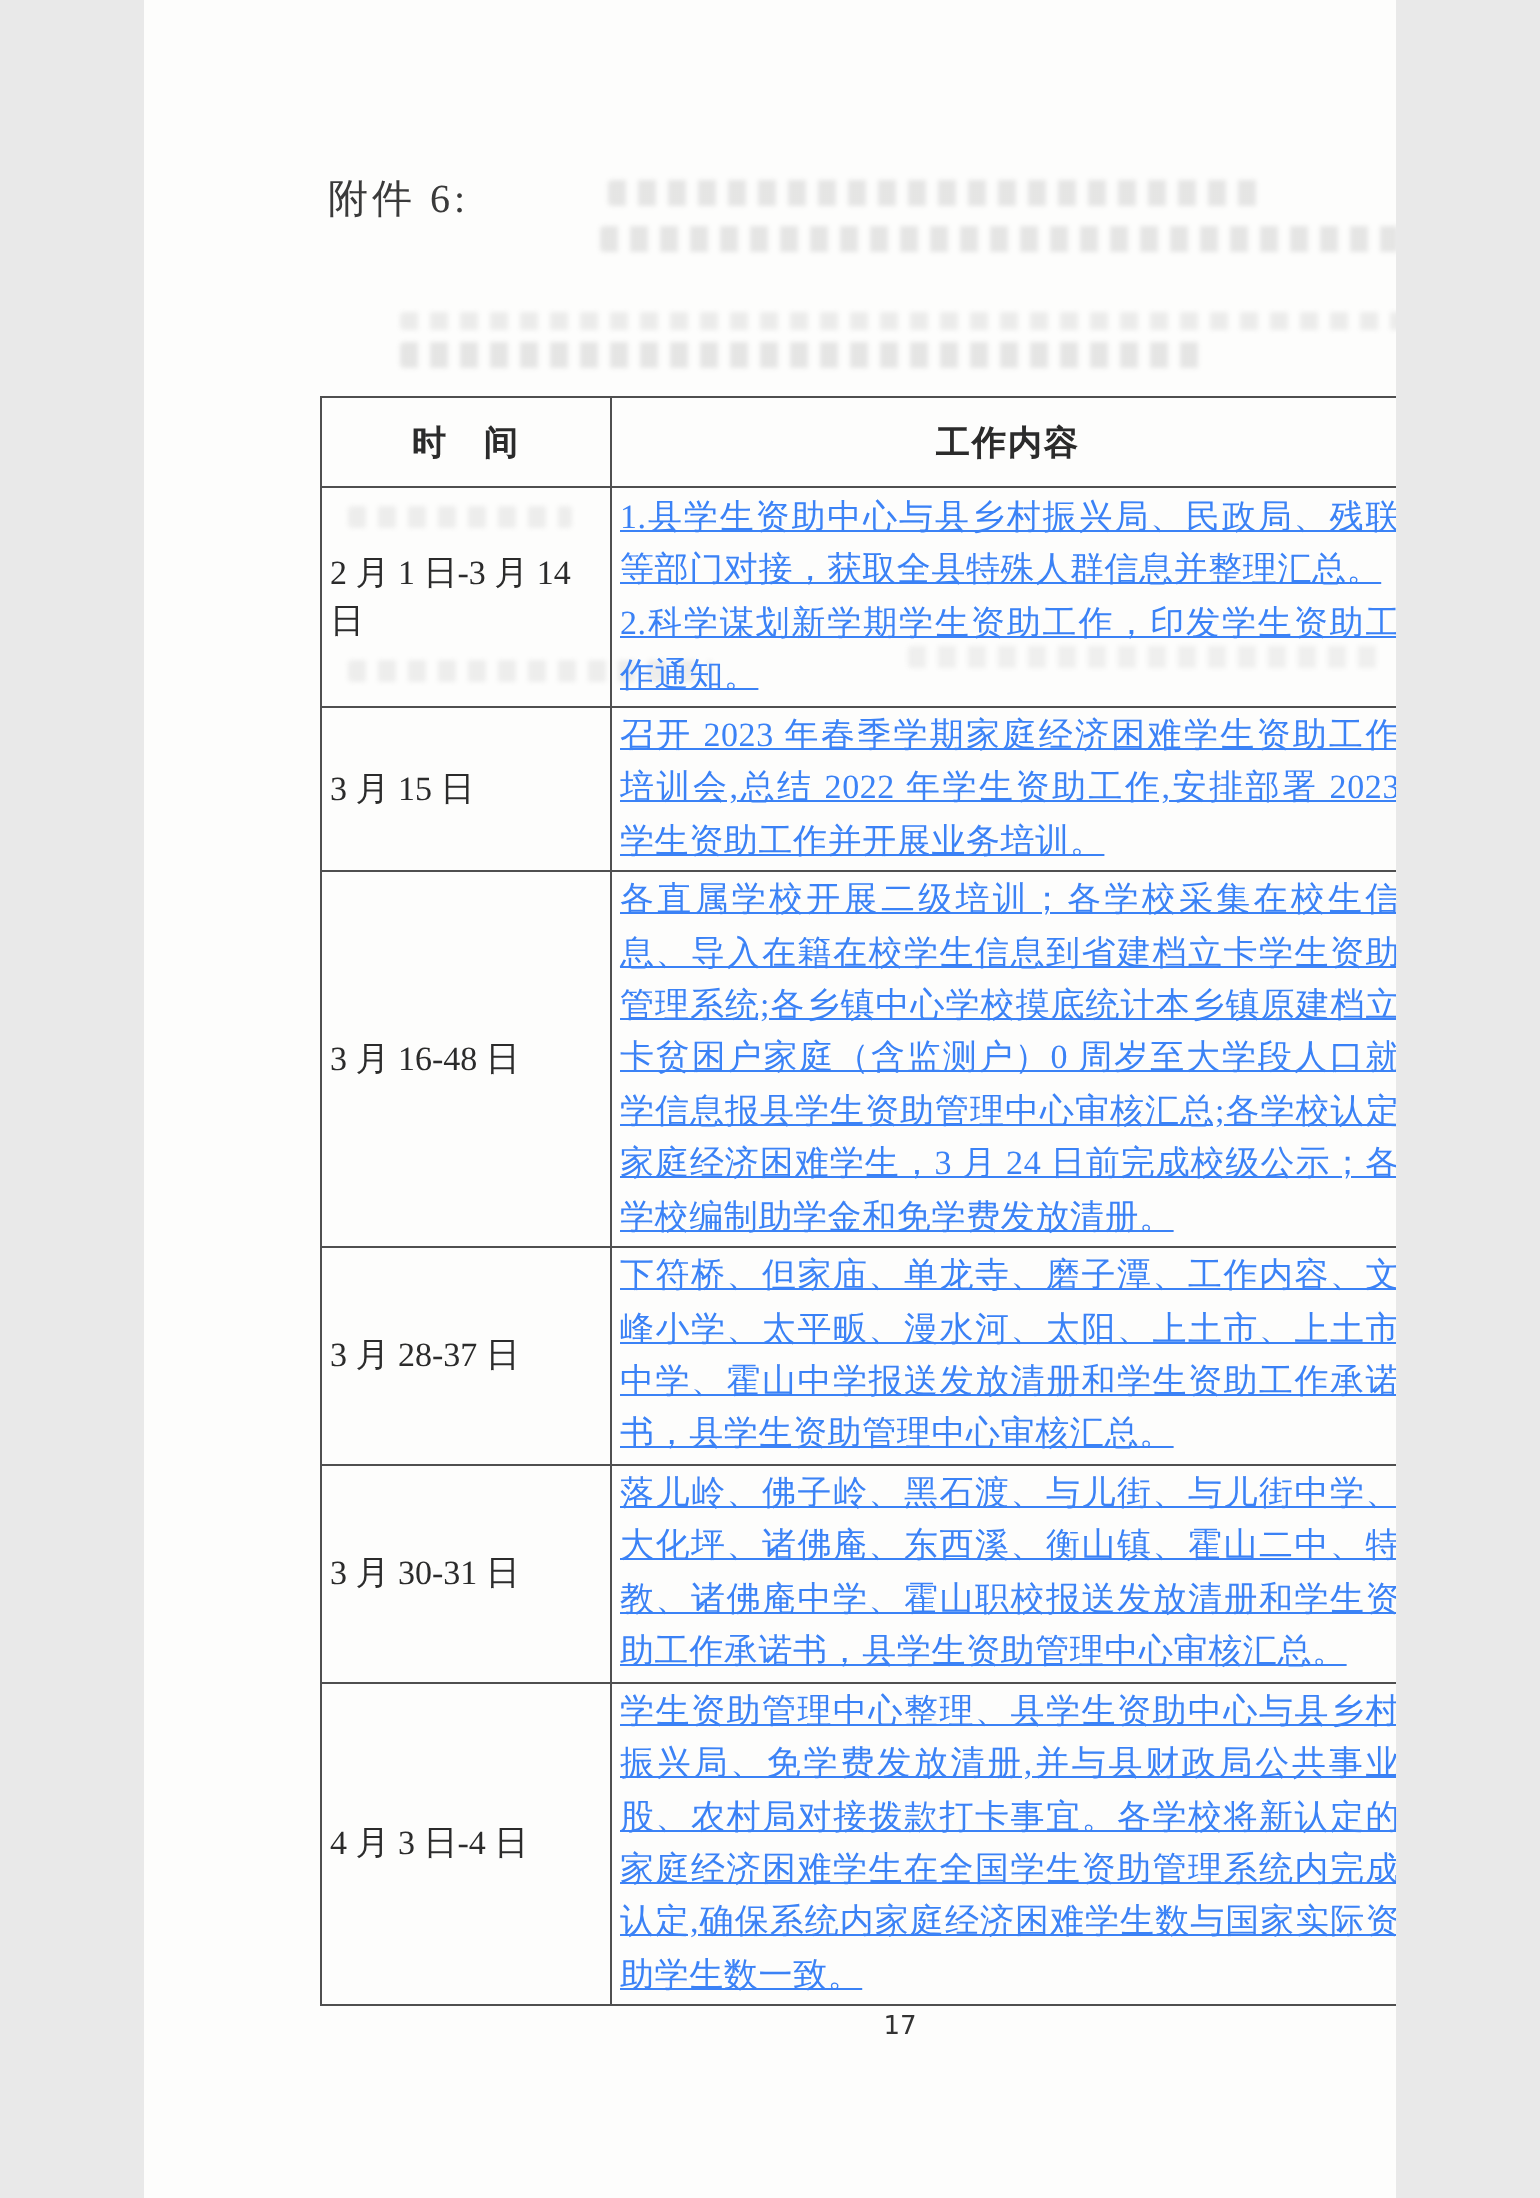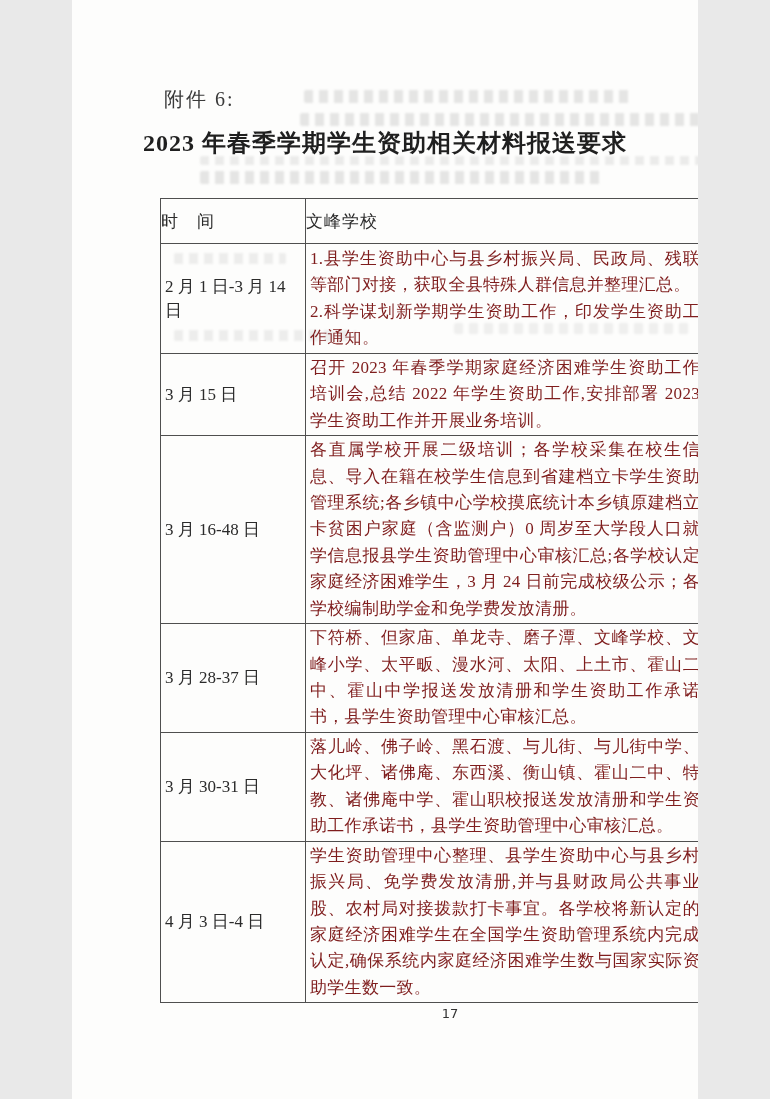--- a/index.html
+++ b/index.html
@@ -63,33 +63,34 @@
   .req-table col.c-time    { width: 145px; }
   .req-table col.c-content { width: 397px; }
   .req-table col.c-remark  { width: 61px;  }
   .req-table th, .req-table td {
     border: 1px solid #4f4f4f;
     vertical-align: middle;
     font-weight: normal;
   }
   .req-table { border: 1.5px solid #454545; }
   .req-table thead tr { height: 45px; }
-  .req-table th { text-align: left; letter-spacing: 1px; color: #2b2b2b; }
+  .req-table th { text-align: center; letter-spacing: 1px; color: #2b2b2b; font-weight: bold; }
   td.time-cell {
     text-align: left;
     line-height: 24px;
     padding: 2px 4px;
     color: #2b2b2b;
   }
   td.content-cell {
     padding: 1px 2px 1px 4px;
     line-height: 26.4px;
     text-align: justify;
     letter-spacing: 0.3px;
-    color: #7f1d1d;
+    color: #3b82f6;
+    text-decoration: underline;
   }
   td.content-cell p { text-align: justify; }
   tr.r1 { height: 110px; }
   tr.r2 { height: 81px;  }
   tr.r3 { height: 187px; }
   tr.r4 { height: 109px; }
   tr.r5 { height: 104px; }
   tr.r6 { height: 156px; }
   .page-number {
     position: absolute;
@@ -102,40 +103,39 @@
     color: #333;
   }
 </style>
 </head>
 <body>
 
 <div class="page">
 
   <div class="attachment-label">附件 6:</div>
 
-  <div class="doc-title">2023 年春季学期学生资助相关材料报送要求</div>
 
   <div class="ghost g1"></div>
   <div class="ghost g2"></div>
   <div class="ghost g3"></div>
   <div class="ghost g4"></div>
   <div class="ghost g5"></div>
   <div class="ghost g6"></div>
   <div class="ghost g7"></div>
 
   <table class="req-table">
     <colgroup>
       <col class="c-time">
         <col class="c-content">
         <col class="c-remark">
     </colgroup>
     <thead>
       <tr>
         <th>时　间</th>
-        <th>文峰学校</th>
+        <th>工作内容</th>
         <th>备注</th>
       </tr>
     </thead>
     <tbody>
       <tr class="r1">
         <td class="time-cell">2 月 1 日-3 月 14 日</td>
         <td class="content-cell">
           <p>1.县学生资助中心与县乡村振兴局、民政局、残联等部门对接，获取全县特殊人群信息并整理汇总。</p>
           <p>2.科学谋划新学期学生资助工作，印发学生资助工作通知。</p>
         </td>
@@ -151,21 +151,21 @@
       <tr class="r3">
         <td class="time-cell">3 月 16-48 日</td>
         <td class="content-cell">
           <p>各直属学校开展二级培训；各学校采集在校生信息、导入在籍在校学生信息到省建档立卡学生资助管理系统;各乡镇中心学校摸底统计本乡镇原建档立卡贫困户家庭（含监测户）0 周岁至大学段人口就学信息报县学生资助管理中心审核汇总;各学校认定家庭经济困难学生，3 月 24 日前完成校级公示；各学校编制助学金和免学费发放清册。</p>
         </td>
         <td class="remark-cell"></td>
       </tr>
       <tr class="r4">
         <td class="time-cell">3 月 28-37 日</td>
         <td class="content-cell">
-          <p>下符桥、但家庙、单龙寺、磨子潭、文峰学校、文峰小学、太平畈、漫水河、太阳、上土市、霍山二中、霍山中学报送发放清册和学生资助工作承诺书，县学生资助管理中心审核汇总。</p>
+          <p>下符桥、但家庙、单龙寺、磨子潭、工作内容、文峰小学、太平畈、漫水河、太阳、上土市、上土市中学、霍山中学报送发放清册和学生资助工作承诺书，县学生资助管理中心审核汇总。</p>
         </td>
         <td class="remark-cell"></td>
       </tr>
       <tr class="r5">
         <td class="time-cell">3 月 30-31 日</td>
         <td class="content-cell">
           <p>落儿岭、佛子岭、黑石渡、与儿街、与儿街中学、大化坪、诸佛庵、东西溪、衡山镇、霍山二中、特教、诸佛庵中学、霍山职校报送发放清册和学生资助工作承诺书，县学生资助管理中心审核汇总。</p>
         </td>
         <td class="remark-cell"></td>
       </tr>

